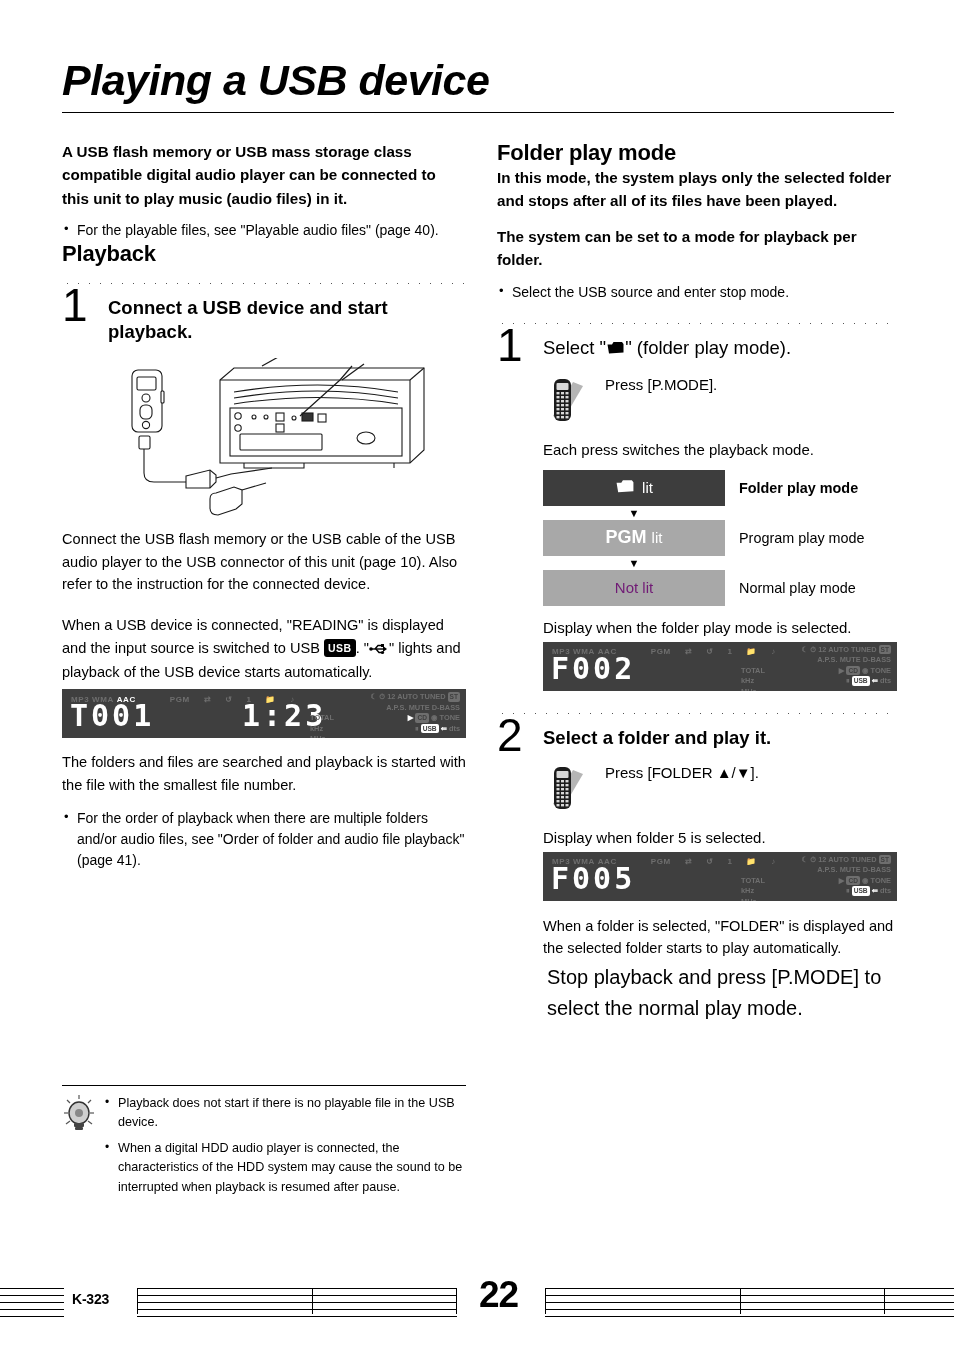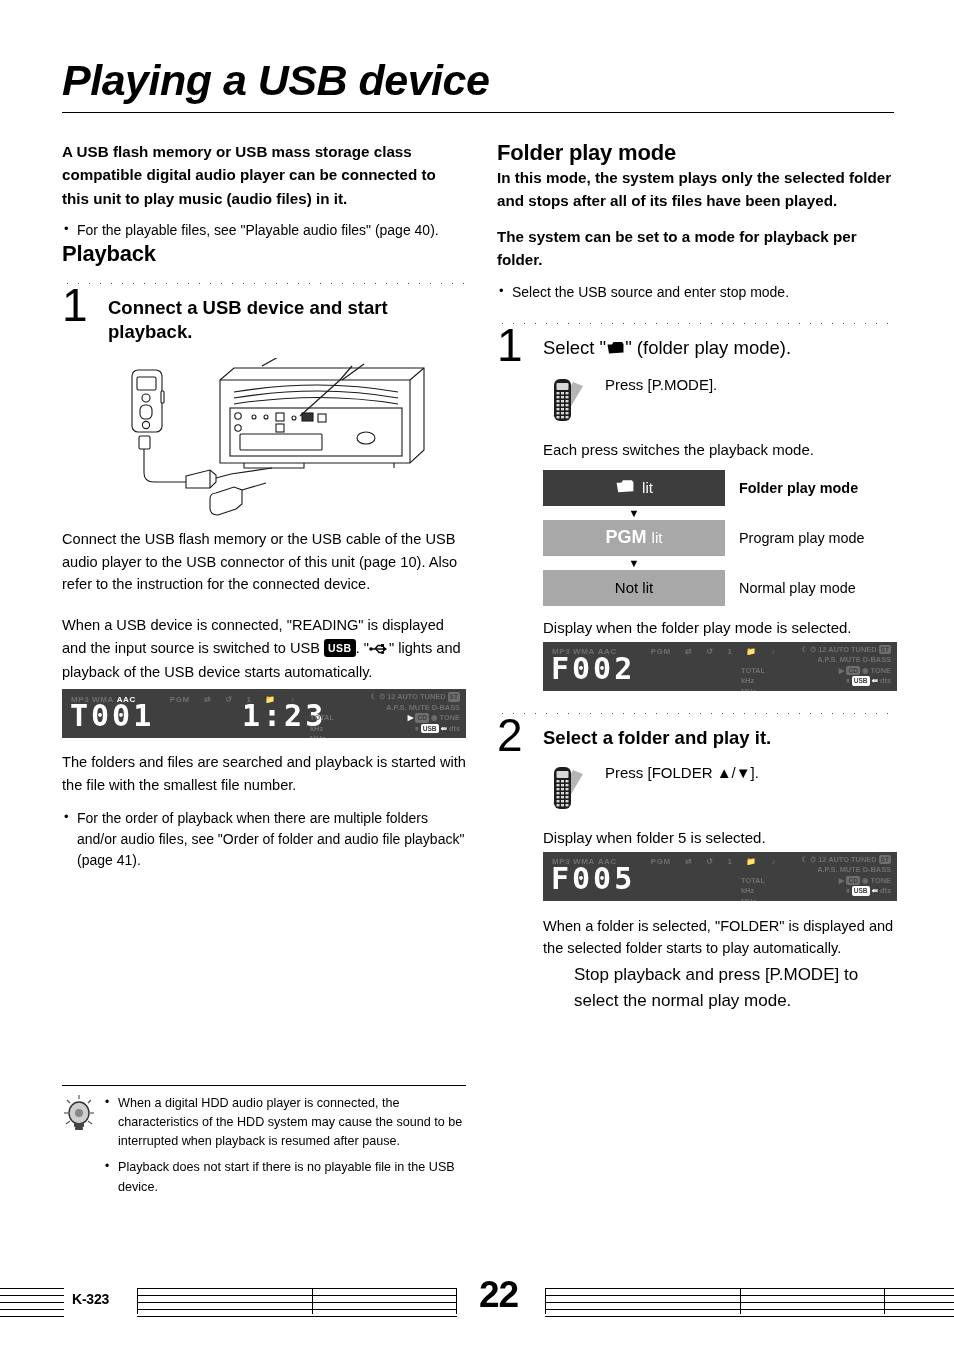--- a/index.html
+++ b/index.html
@@ -113,21 +113,21 @@
   
   .modes{margin-top:12px;}
   .moderow{display:flex;align-items:center;}
   .modebox{
     width:182px;height:36px;display:flex;align-items:center;
     justify-content:center;color:#fff;font-size:15px;
   }
   .modebox.dark{background:#3d3d3d;}
   .modebox.gray{background:#a8a8a8;}
   .modebox .pgm{font-weight:bold;font-size:18px;margin-right:5px;}
-  .modebox .notlit{color:#000000;}
+  .modebox .notlit{color:#701a75;}
   .modelabel{margin-left:14px;font-size:14.4px;}
   .modelabel.b{font-weight:bold;}
   .arrowdown{
     width:182px;text-align:center;font-size:11px;line-height:14px;
     color:#000;
   }
 
   
   .remote-row{display:flex;margin-top:14px;}
   .remote-text{margin-left:16px;font-size:15px;}
@@ -150,21 +150,21 @@
     content:"\2022";position:absolute;left:1px;top:-1px;font-size:12px;
   }
 
   
   .sqhead{display:flex;align-items:flex-start;margin-top:26px;}
   .sq{
     width:10px;height:10px;background:#000;margin-top:5px;
     margin-right:9px;flex:none;
   }
   .sqhead-text{font-size:15px;font-weight:bold;}
-  .sq-body{font-size:17px;line-height:1.53;margin-top:3px;margin-left:31px;}
+  .sq-body{font-size:20px;line-height:1.53;margin-top:3px;margin-left:4px;}
 
   
   .footer{position:absolute;left:0;top:1288px;width:954px;height:60px;}
   .staff{position:absolute;top:0;height:28px;}
   .staff span{
     display:block;border-top:1.3px solid #000;height:6px;
   }
   .model{
     position:absolute;left:72px;top:3px;font-size:14px;font-weight:bold;
     letter-spacing:-0.2px;
@@ -330,22 +330,22 @@
             <path d="M4 30 L8 27"></path>
               <path d="M30 30 L26 27"></path>
           </g>
           <ellipse cx="17" cy="19" rx="10" ry="11" fill="#cfcfcf" stroke="#333" stroke-width="1.4"></ellipse>
           <circle cx="17" cy="19" r="4" fill="#888"></circle>
           <rect x="12" y="29" width="10" height="4" rx="1" fill="#444"></rect>
           <rect x="13" y="33" width="8" height="3" rx="1" fill="#444"></rect>
         </svg>
       </span>
       <div class="tip-list">
+        <div class="tip-item">Playback does not start if there is no playable file in the USB device.</div>
         <div class="tip-item">When a digital HDD audio player is connected, the characteristics of the HDD system may cause the sound to be interrupted when playback is resumed after pause.</div>
-        <div class="tip-item">Playback does not start if there is no playable file in the USB device.</div>
       </div>
     </div>
   </div>
 
   <div class="col-right">
 
     <h2 class="sec">Folder play mode</h2>
     <div class="lead">In this mode, the system plays only the selected folder and stops after all of its files have been played.</div>
     <div class="lead" style="margin-top:12px;">The system can be set to a mode for playback per folder.</div>
     <div class="bullet">Select the USB source and enter stop mode.</div>

